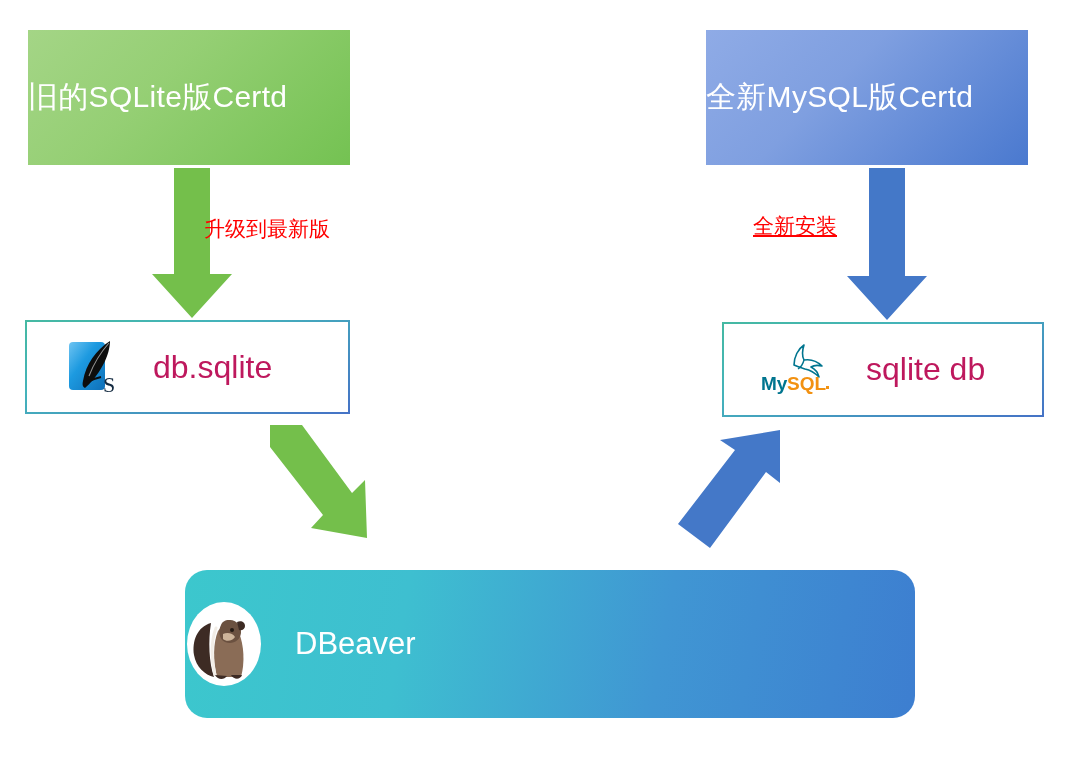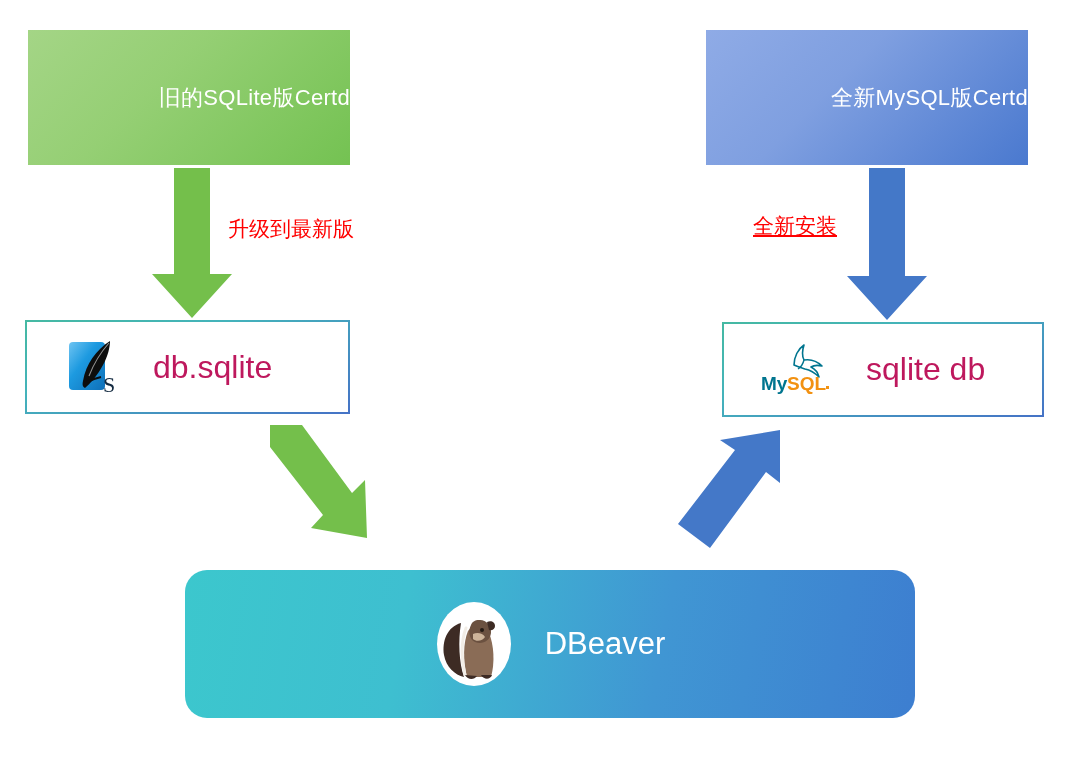--- a/index.html
+++ b/index.html
@@ -16,23 +16,23 @@
     height: 765px;
     background: #ffffff;
     overflow: hidden;
   }
 
   
   .src-box {
     position: absolute;
     display: flex;
     align-items: center;
-    justify-content: flex-end;
+    justify-content: flex-start;
     color: #ffffff;
-    font-size: 22px;
+    font-size: 30px;
     letter-spacing: 0.3px;
     white-space: nowrap;
   }
   #box-old-certd {
     left: 28px;
     top: 30px;
     width: 322px;
     height: 135px;
     background: linear-gradient(135deg, #a4d586 0%, #95cf74 40%, #74c252 100%);
   }
@@ -112,35 +112,35 @@
     position: absolute;
   }
 
   
   .arrow-caption {
     position: absolute;
     color: #ff0000;
     font-size: 21px;
     white-space: nowrap;
   }
-  #caption-upgrade { left: 228px; top: 215px; }
+  #caption-upgrade { left: 204px; top: 215px; }
   #caption-fresh   { left: 753px; top: 212px; text-decoration: underline; }
 
   
   #box-dbeaver {
     position: absolute;
     left: 185px;
     top: 570px;
     width: 730px;
     height: 148px;
     border-radius: 22px;
     background: linear-gradient(100deg, #3cc7cd 0%, #3ebfd0 30%, #4096d3 65%, #3d7ed0 100%);
     display: flex;
     align-items: center;
-    justify-content: center;
+    justify-content: flex-start;
   }
   #box-dbeaver .db-inner {
     display: flex;
     align-items: center;
   }
   .beaver-badge {
     width: 78px;
     height: 86px;
     flex: 0 0 auto;
   }

